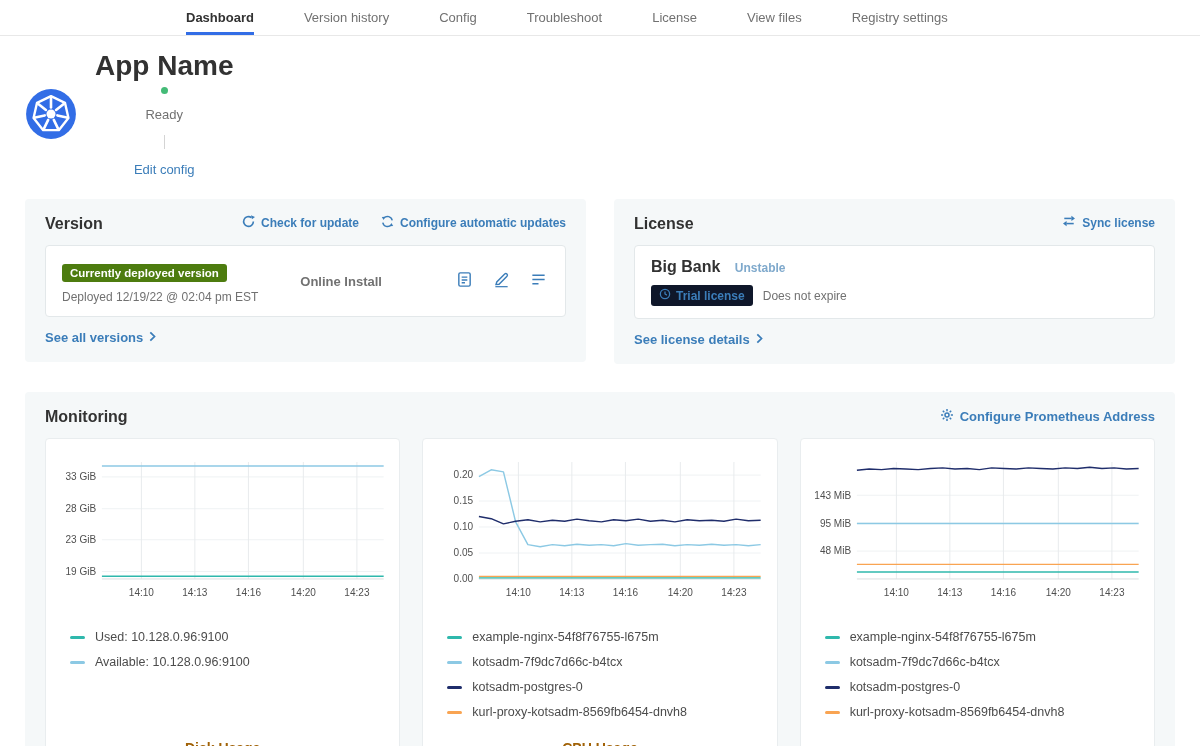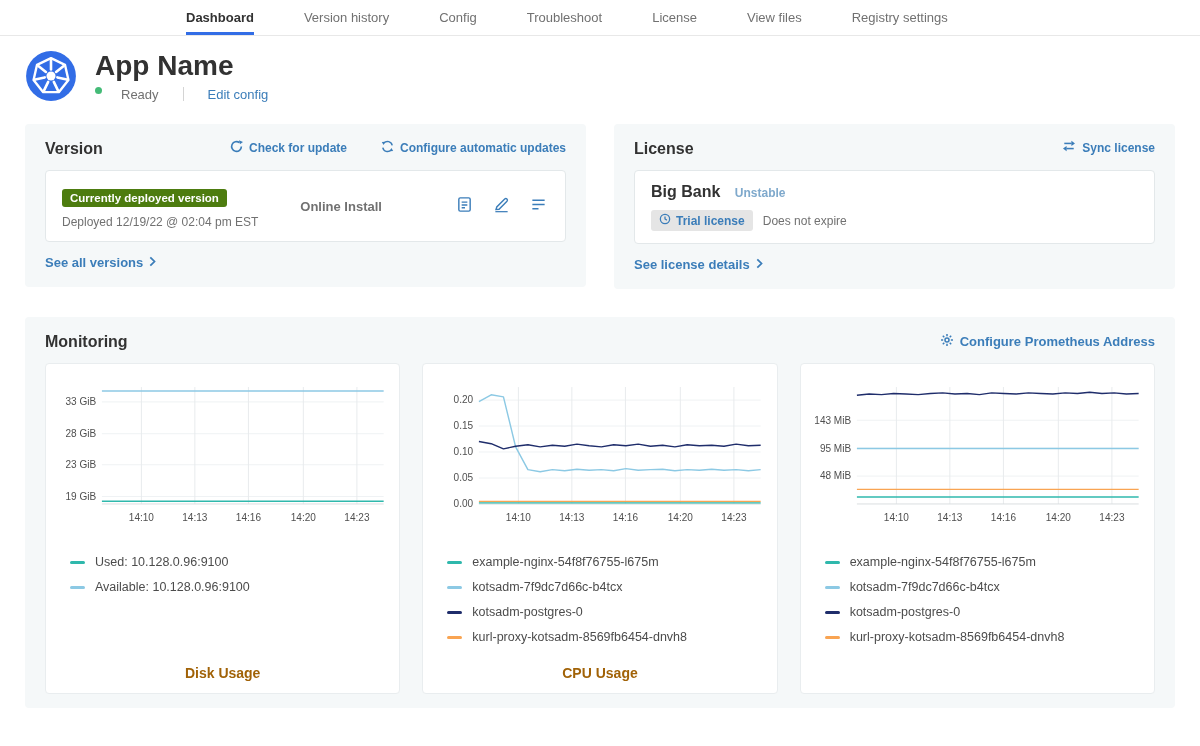--- a/index.html
+++ b/index.html
@@ -13,51 +13,51 @@
   .tab { font-size:13px; color:#717171; display:flex; align-items:center; cursor:pointer;
          border-bottom:3px solid transparent; padding-top:3px; white-space:nowrap; }
   .tab.active { color:#323232; font-weight:700; border-bottom-color:#326de6; }
 
   .page { padding:0 25px; }
 
   
   .app-header { display:flex; align-items:center; gap:18px; padding:14px 0 4px; }
   .k8s-logo { width:52px; height:52px; flex:none; }
   h1 { font-size:28px; margin:0; font-weight:700; }
-  .status-row { display:flex; align-items:flex-start; gap:19px; margin-top:5px; font-size:13px; color:#717171; }
+  .status-row { display:flex; align-items:center; gap:13px; margin-top:5px; font-size:13px; color:#717171;flex-direction:column; }
   .dot { width:7px; height:7px; border-radius:50%; background:#44bb77; }
   .vdiv { width:1px; height:14px; background:#d4d4d4; margin:0 5px; }
 
   .link { color:#3b7db9; font-weight:700; font-size:12px; display:inline-flex; align-items:center;
           gap:6px; cursor:pointer; text-decoration:none; white-space:nowrap; }
   .link-plain { color:#3b7db9; font-size:13px; font-weight:500; cursor:pointer; text-decoration:none; }
 
   
   .cards-row { display:flex; gap:28px; align-items:flex-start; margin-top:18px; }
   .card { background:#f5f8f9; border-radius:4px; padding:16px 20px 16px; flex:1; }
   .card-head { display:flex; justify-content:space-between; align-items:flex-start; }
   .card-head h2 { font-size:16px; margin:0; font-weight:700; }
-  .head-links { display:flex; gap:34px; }
+  .head-links { display:flex; gap:22px; }
   .white-panel { background:#fff; border:1px solid #e3e8ea; border-radius:4px; margin-top:12px; padding:12px 16px; }
   .panel-flex { display:flex; align-items:center; }
 
   .ver-num { font-size:25px; font-weight:700; }
   .seq { font-size:12px; color:#9b9b9b; margin-left:8px; }
   .badge-green { display:inline-block; background:#4d7c0f; color:#fff; font-size:11.5px; font-weight:600;
                  padding:3px 8px; border-radius:3px; margin-top:6px; }
   .deployed { font-size:12px; color:#717171; margin-top:8px; }
   .install-type { color:#717171; font-size:13px; font-weight:600; margin-left:42px; }
   .ver-icons { margin-left:auto; display:flex; gap:16px; align-items:center; }
   .icon-btn { background:none; border:none; padding:2px; cursor:pointer; display:flex; }
   .see-all { margin-top:13px; font-size:13px; display:inline-flex; }
 
   .lic-name { font-size:16px; font-weight:700; }
   .lic-channel { font-size:12px; color:#7fa9cc; margin-left:10px; font-weight:600; }
   .lic-row2 { display:flex; align-items:center; gap:10px; margin-top:9px; }
-  .trial-badge { display:inline-flex; align-items:center; gap:5px; background:#e5e5e5; color:#3b7db9;
+  .trial-badge { display:inline-flex; align-items:center; gap:5px; background:#0f172a; color:#3b7db9;
                  font-size:12px; font-weight:600; padding:3px 8px; border-radius:3px; }
   .expire { font-size:12px; color:#717171; }
 
   
   .monitoring { margin-top:28px; padding-bottom:14px; }
   .charts-row { display:flex; gap:22px; margin-top:12px; align-items:stretch; }
   .chart-panel { flex:1; background:#fff; border:1px solid #e9edef; border-radius:4px;
                  display:flex; flex-direction:column; padding:10px 8px 8px; }
   .chart-svg { width:100%; display:block; }
   svg text.tick { font:10.5px "Liberation Sans", sans-serif; fill:#4f4f4f; }

